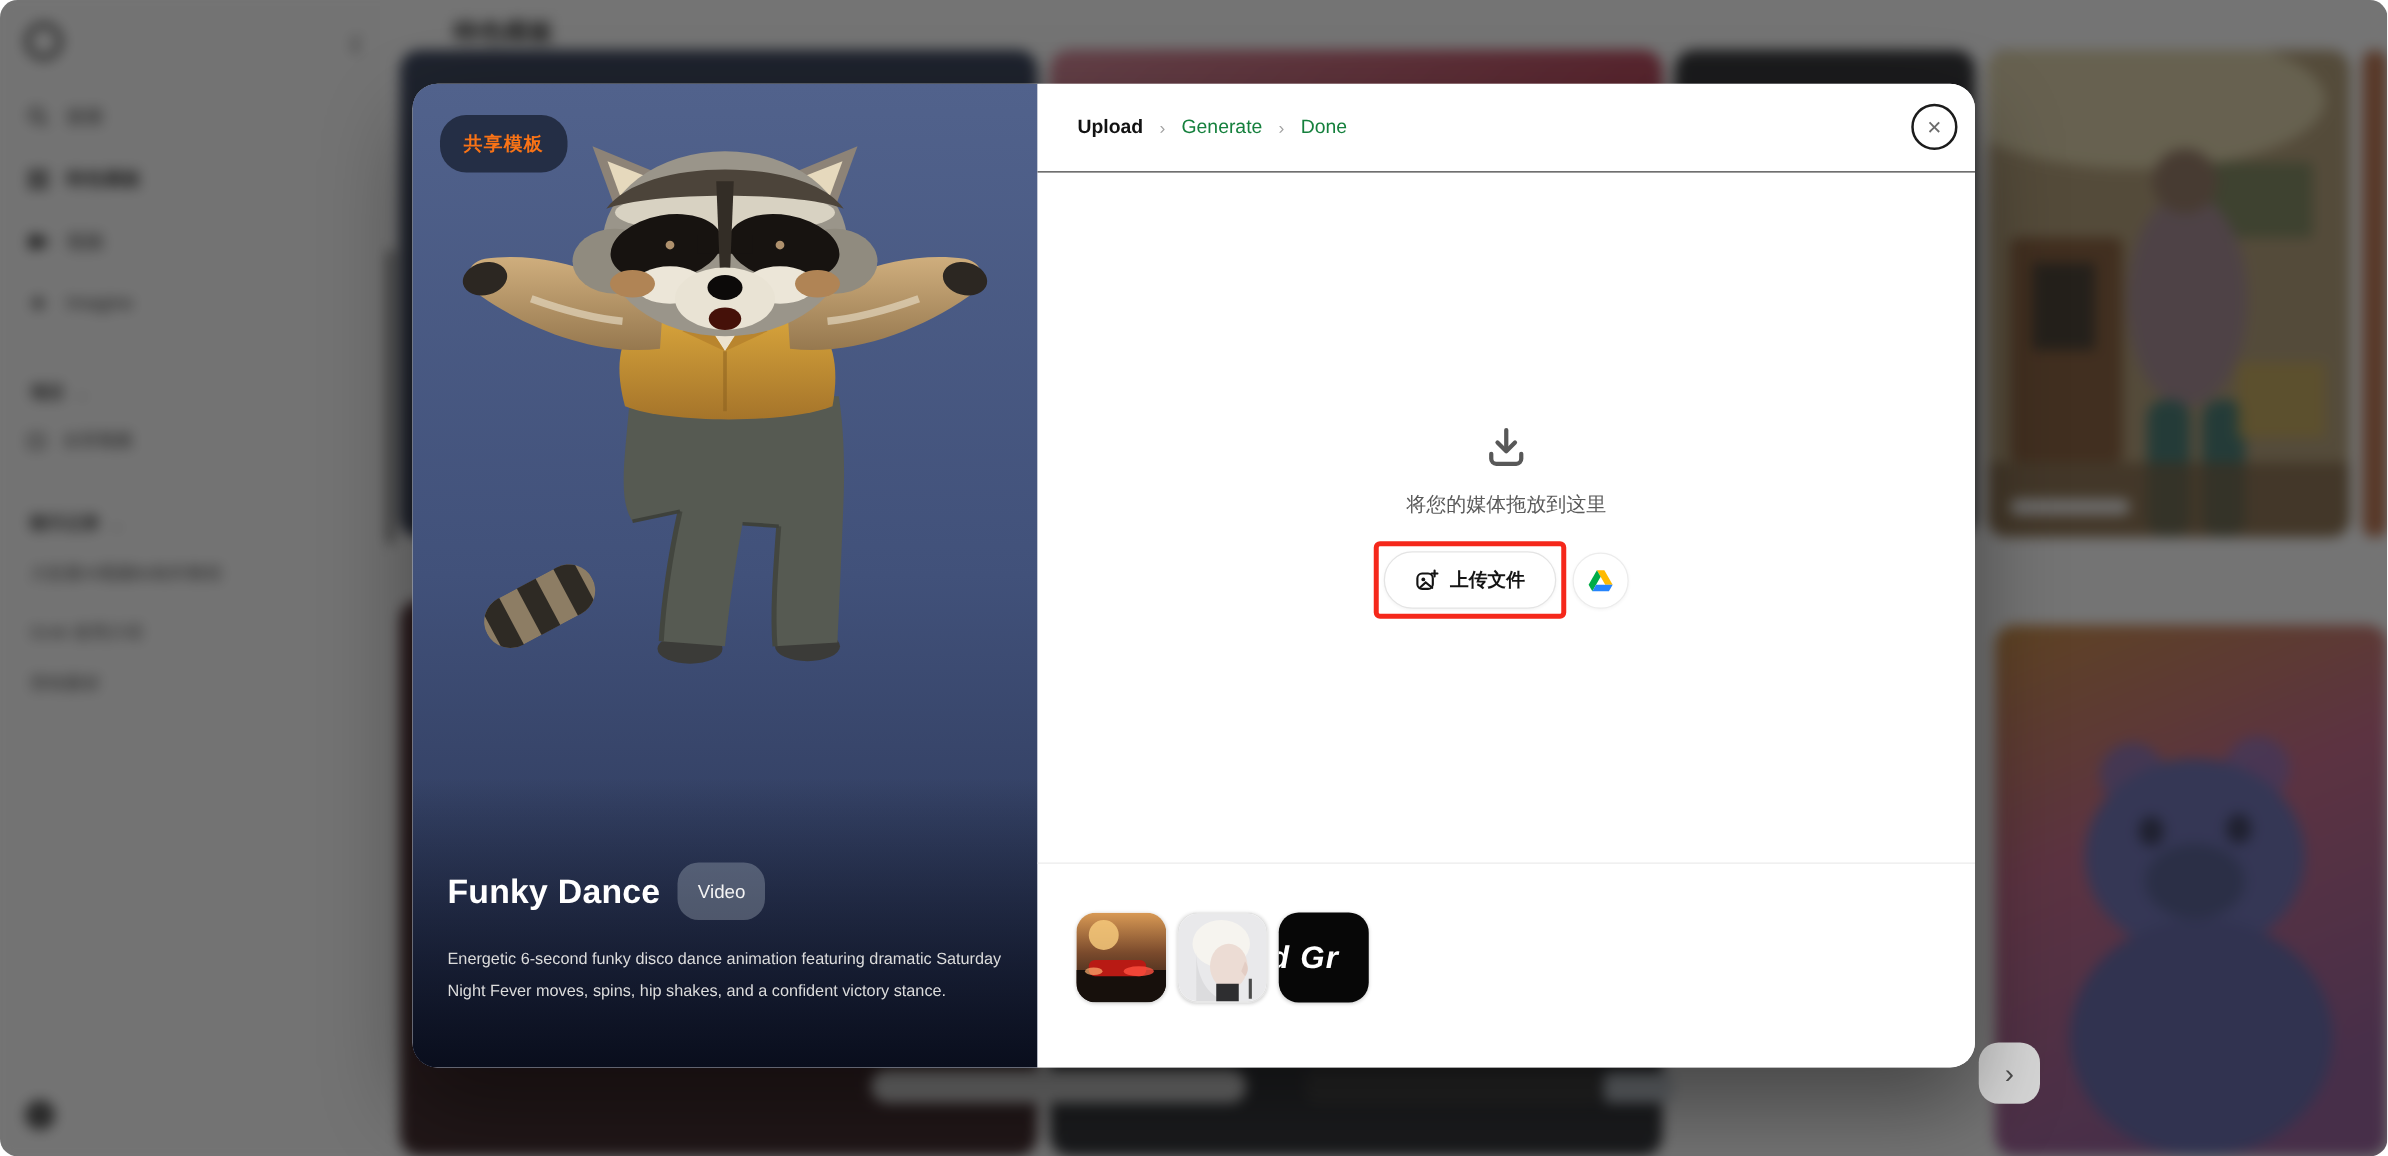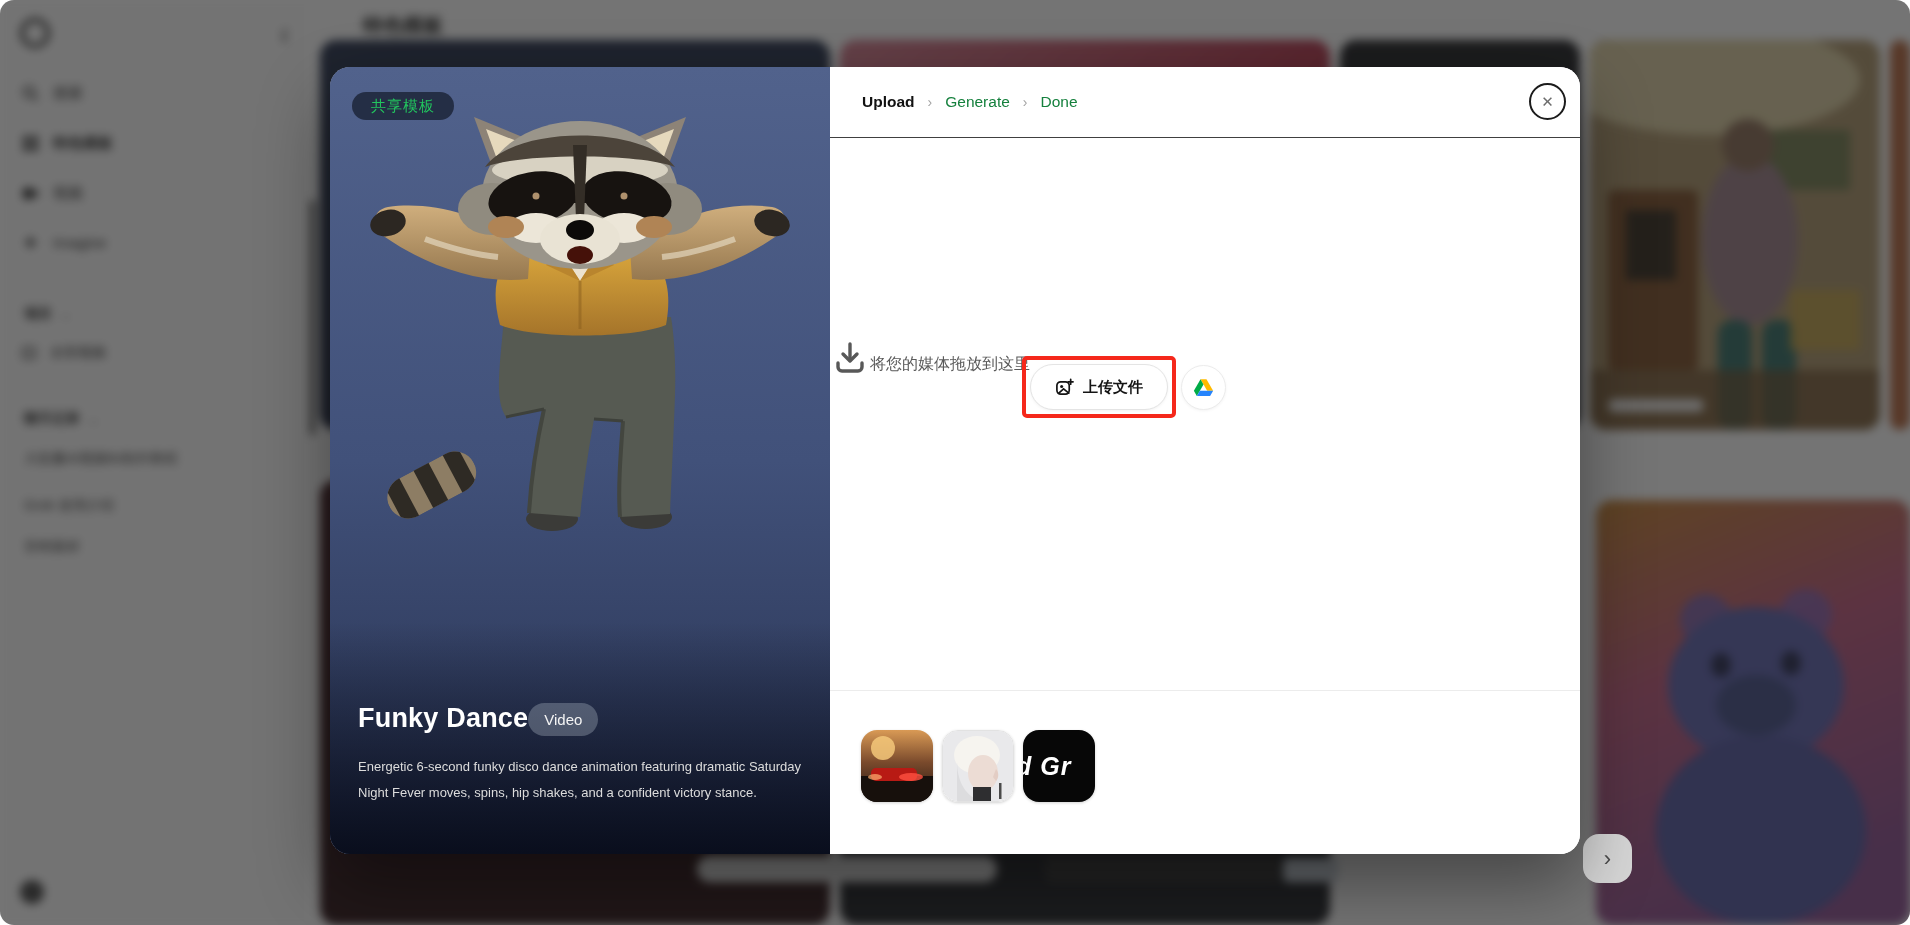--- a/index.html
+++ b/index.html
@@ -33,39 +33,39 @@
 
   .next-btn { position:absolute; left:1583px; top:834px; width:49px; height:49px; border-radius:16px;
     background:#d6d6d6; display:flex; align-items:center; justify-content:center;
     font-size:22px; color:#4c4c4c; }
 
   
   .modal { position:absolute; left:330px; top:67px; width:1250px; height:787px; border-radius:20px;
     background:#fff; box-shadow:0 30px 70px rgba(0,0,0,.4); display:flex; overflow:hidden; z-index:5; }
 
   .template-pane { position:relative; width:500px; height:787px; flex:none; background:#3d4c72; }
-  .tpl-badge { position:absolute; left:22px; top:25px; height:28px; padding:0 19px; display:flex; align-items:center;
-    background:rgba(33,42,64,.93); border-radius:21px; color:#22c55e; font-size:15px; letter-spacing:1px; }
+  .tpl-badge { position:absolute; left:22px; top:25px; height:46px; padding:0 19px; display:flex; align-items:center;
+    background:rgba(33,42,64,.93); border-radius:21px; color:#f97316; font-size:15px; letter-spacing:1px;font-weight:bold; }
   .tpl-caption { position:absolute; left:28px; right:26px; bottom:48px; color:#fff; }
-  .tpl-title-row { display:flex; margin-bottom:18px; }
+  .tpl-title-row { display:flex; align-items:center; gap:14px; margin-bottom:18px; }
   .tpl-title { font-size:27px; font-weight:bold; letter-spacing:.2px; }
-  .tpl-type { height:33px; padding:0 16px; display:flex; align-items:center; border-radius:17px;
+  .tpl-type { height:46px; padding:0 16px; display:flex; align-items:center; border-radius:17px;
     background:rgba(160,170,185,.38); color:#f4f4f4; font-size:15px; }
   .tpl-desc { font-size:13px; line-height:26px; color:#dcdcdc; }
 
   .upload-pane { position:relative; flex:1; background:#fff; }
   .pane-header { position:absolute; left:0; right:0; top:0; height:71px; border-bottom:1px solid #404040;
     display:flex; align-items:center; padding:0 32px; gap:13px; font-size:15.5px; }
   .crumb { color:#15803d; } .crumb.active { color:#121212; font-weight:bold; }
   .crumb-sep { color:#a3a3a3; font-size:14px; }
   .close-btn { position:absolute; top:16px; right:14px; width:37px; height:37px; border-radius:50%;
     background:#fff; border:2px solid #1c1c1c; display:flex; align-items:center; justify-content:center;
     color:#6c6c6c; font-size:15px; cursor:pointer; }
 
-  .drop-cluster { position:absolute; left:0; right:0; top:271px; display:flex; flex-direction:row; align-items:flex-start; }
+  .drop-cluster { position:absolute; left:0; right:0; top:271px; display:flex; flex-direction:column; align-items:center; }
   .dl-icon { width:40px; height:40px; color:#585858; }
   .drop-hint { margin-top:16px; font-size:16px; color:#5a5a5a; }
   .btn-row { margin-top:26px; display:flex; align-items:center; gap:13px; }
   .upload-wrap { position:relative; }
   .upload-btn { height:46px; padding:0 24px; display:flex; align-items:center; gap:9px; background:#fff;
     border:1px solid #e4e4e4; border-radius:23px; font-size:15px; font-weight:600; color:#141414;
     box-shadow:0 1px 3px rgba(0,0,0,.05); cursor:pointer; }
   .annotation-box { position:absolute; inset:-8px; border:4px solid #f5281b; border-radius:5px; pointer-events:none; }
   .drive-btn { width:45px; height:45px; border-radius:50%; background:#fff; border:1px solid #ececec;
     display:flex; align-items:center; justify-content:center; box-shadow:0 1px 3px rgba(0,0,0,.05); cursor:pointer; }

